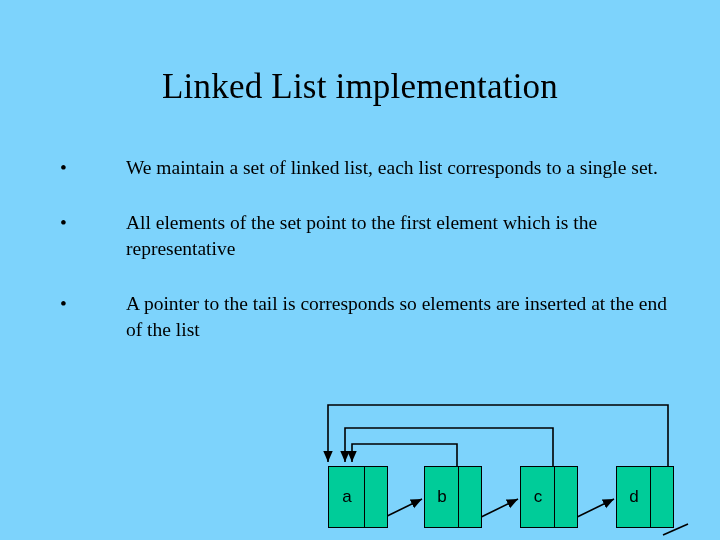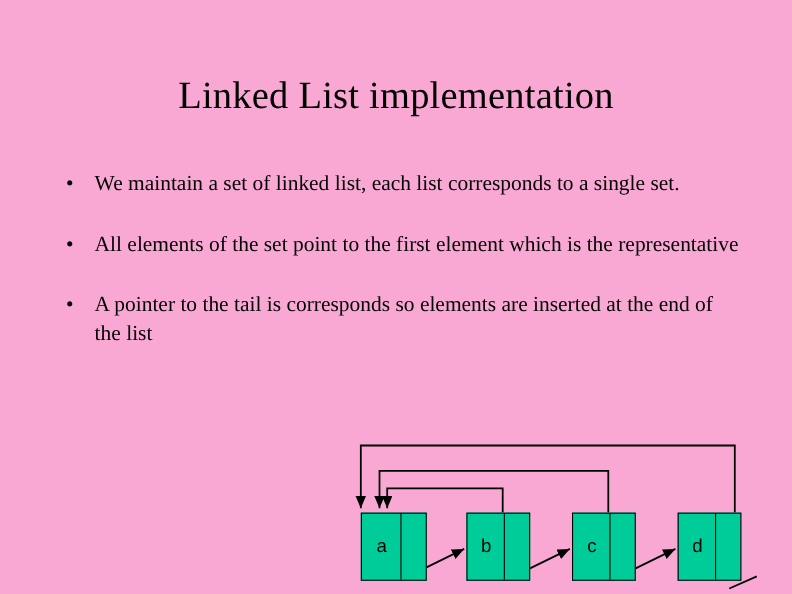--- a/index.html
+++ b/index.html
@@ -10,21 +10,21 @@
     width: 720px;
     height: 540px;
     background: #ffffff;
     font-family: "Liberation Serif", serif;
     overflow: hidden;
   }
   .slide {
     position: relative;
     width: 720px;
     height: 540px;
-    background: #f9a8d4;
+    background: #7dd3fc;
   }
   .slide-title {
     position: absolute;
     top: 66px;
     left: 0;
     width: 720px;
     text-align: center;
     font-family: "Liberation Serif", serif;
     font-size: 35px;
     line-height: 42px;
@@ -47,20 +47,21 @@
   }
   .bullet .dot {
     position: absolute;
     left: 8px;
     top: 0;
     font-size: 19.5px;
     line-height: 26px;
   }
   .bullet-text {
     display: block;
+    margin-left: 40px;
   }
   
   .diagram {
     position: absolute;
     left: 0;
     top: 0;
     width: 720px;
     height: 540px;
     pointer-events: none;
   }

